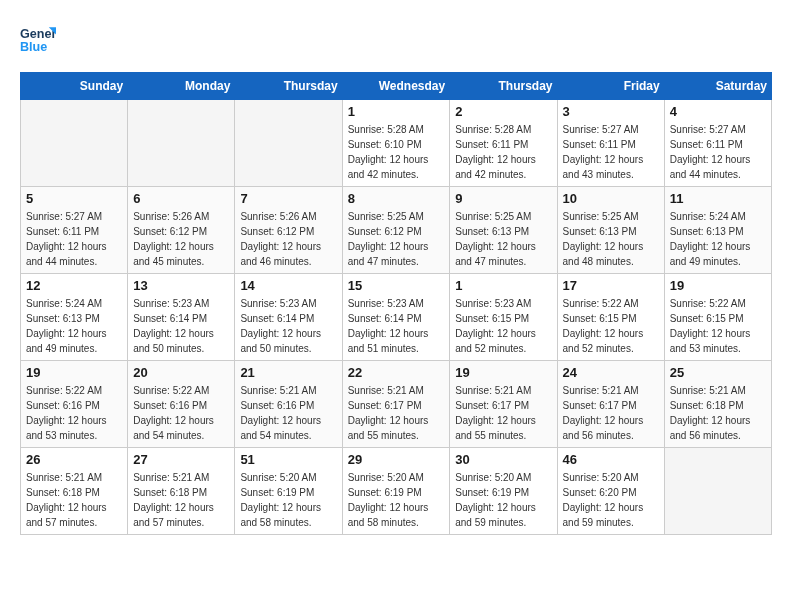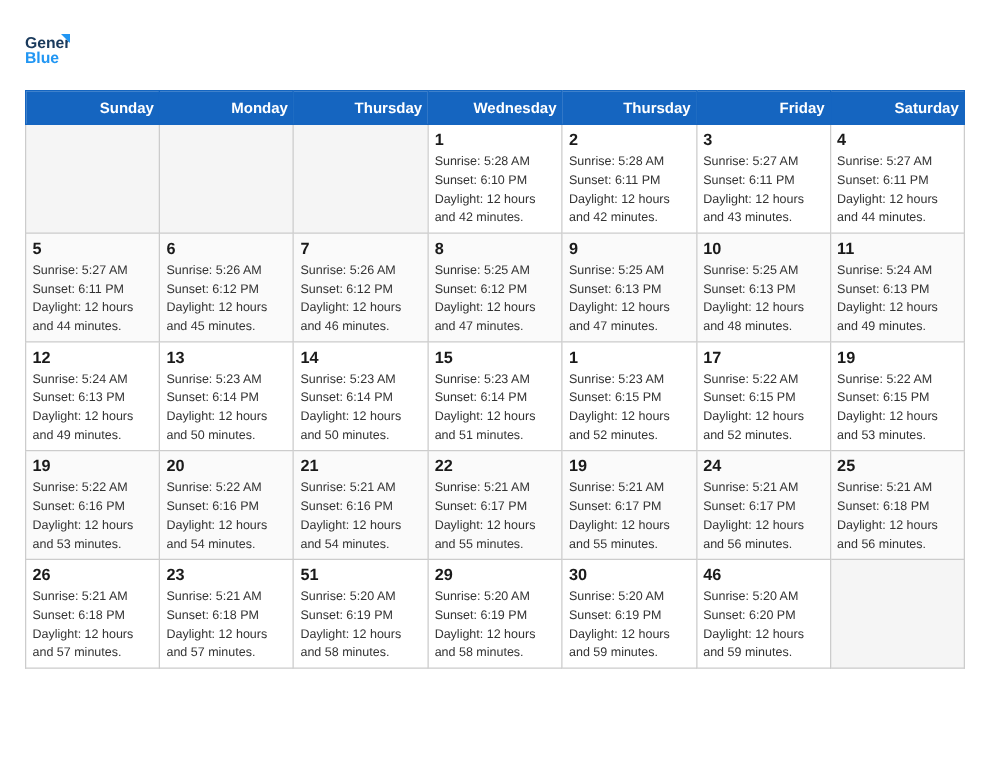--- a/index.html
+++ b/index.html
@@ -224,21 +224,21 @@
           <div class="day-number">25</div>
           <div class="day-info">Sunrise: 5:21 AM<br>Sunset: 6:18 PM<br>Daylight: 12 hours<br>and 56 minutes.</div>
         </td>
       </tr>
       <tr>
         <td>
           <div class="day-number">26</div>
           <div class="day-info">Sunrise: 5:21 AM<br>Sunset: 6:18 PM<br>Daylight: 12 hours<br>and 57 minutes.</div>
         </td>
         <td>
-          <div class="day-number">23</div>
+          <div class="day-number">27</div>
           <div class="day-info">Sunrise: 5:21 AM<br>Sunset: 6:18 PM<br>Daylight: 12 hours<br>and 57 minutes.</div>
         </td>
         <td>
           <div class="day-number">51</div>
           <div class="day-info">Sunrise: 5:20 AM<br>Sunset: 6:19 PM<br>Daylight: 12 hours<br>and 58 minutes.</div>
         </td>
         <td>
           <div class="day-number">29</div>
           <div class="day-info">Sunrise: 5:20 AM<br>Sunset: 6:19 PM<br>Daylight: 12 hours<br>and 58 minutes.</div>
         </td>

